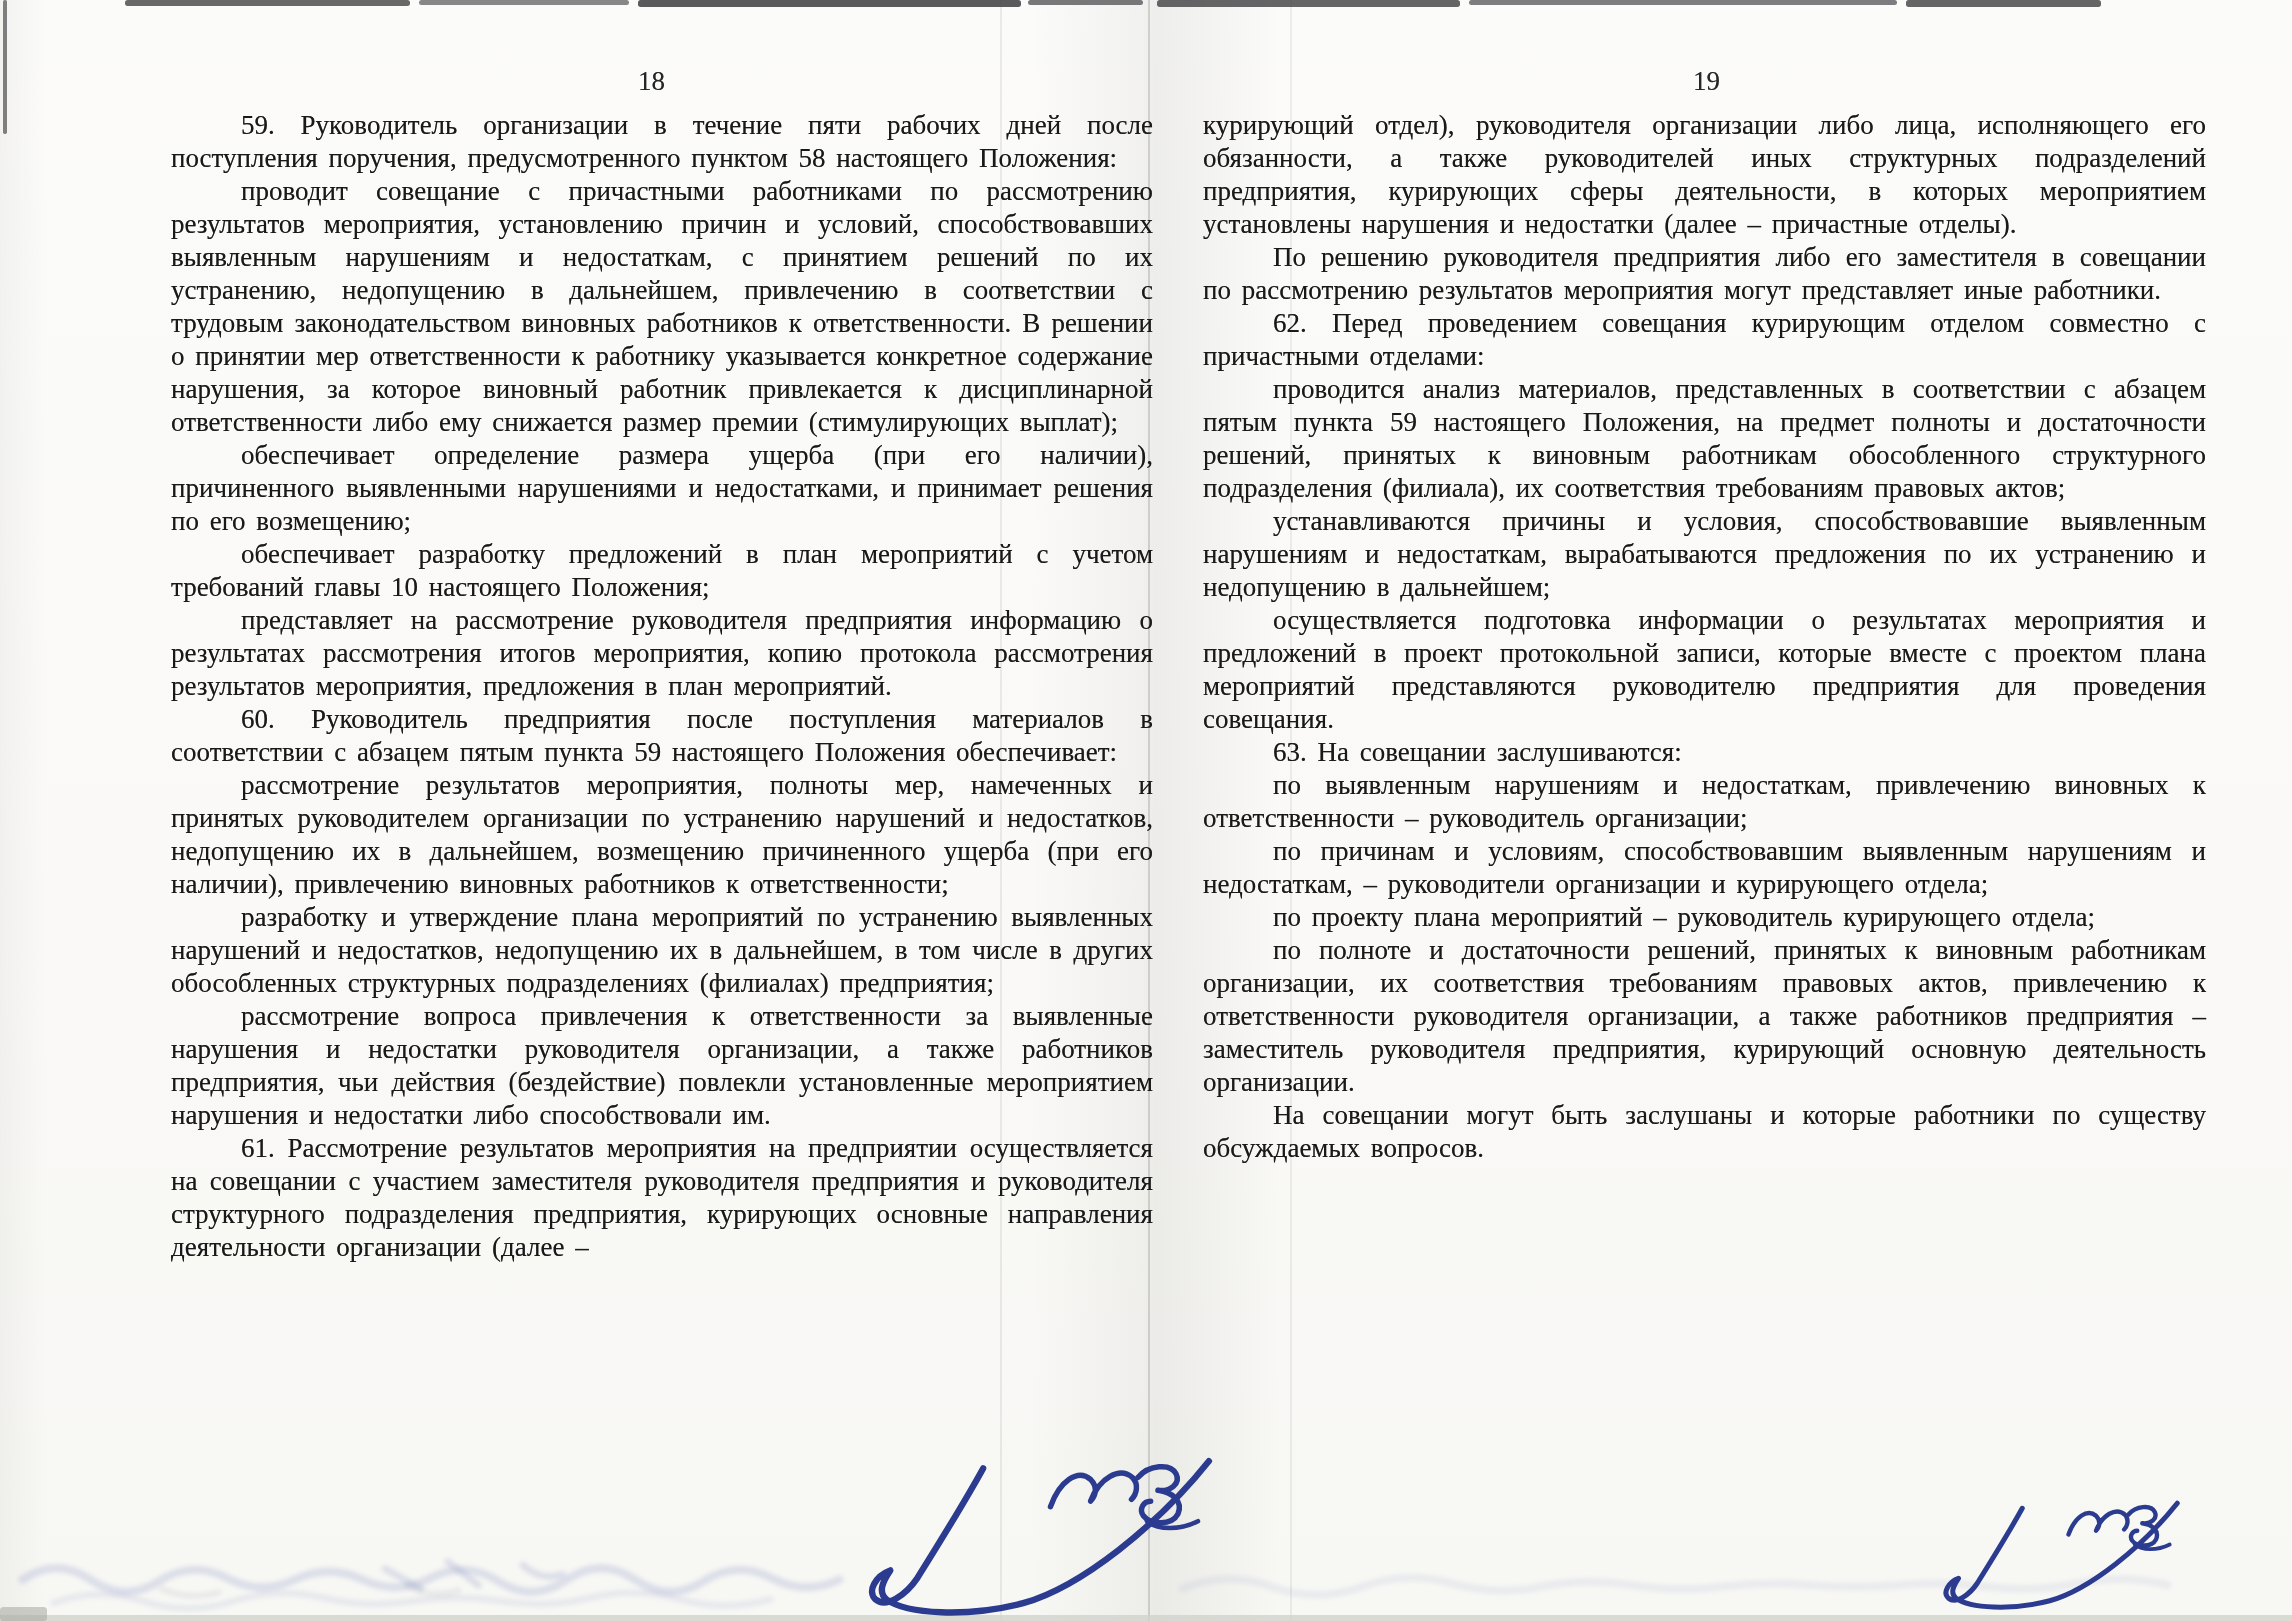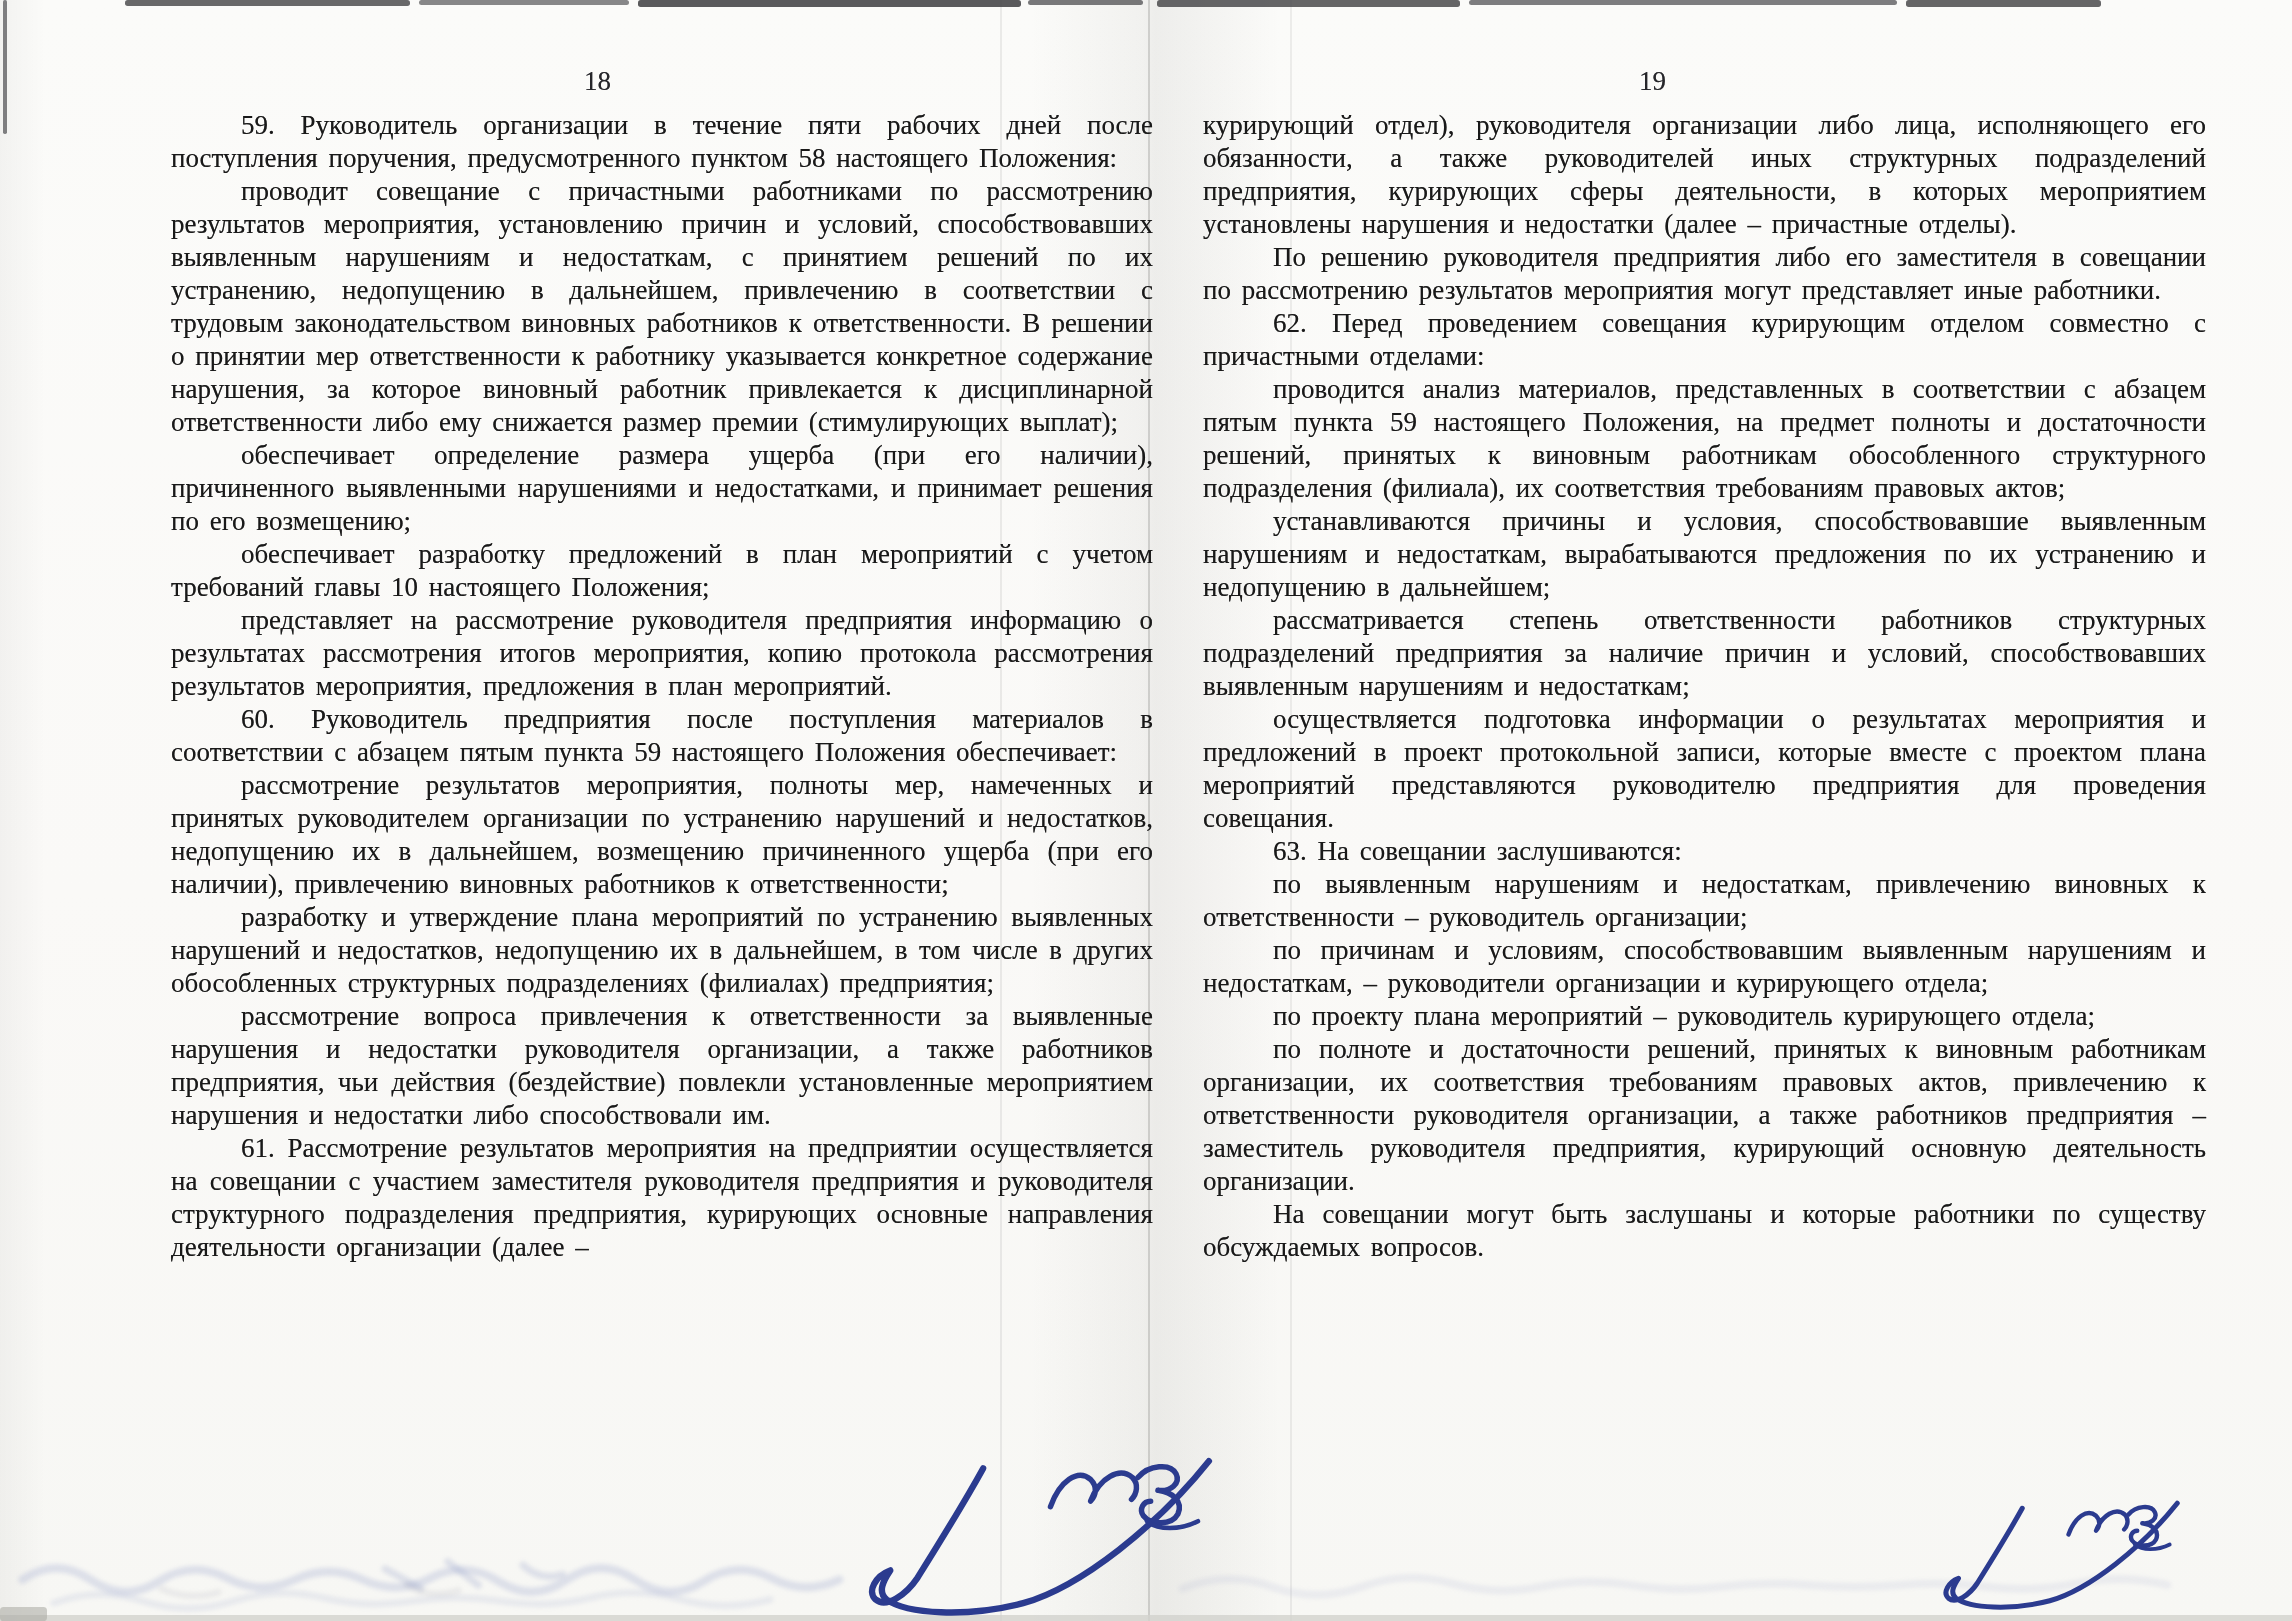--- a/index.html
+++ b/index.html
@@ -17,21 +17,21 @@
   .gutter-shadow{
     position:absolute;top:0;bottom:0;left:1030px;width:251px;
     background:linear-gradient(90deg, rgba(0,0,0,0) 0%, rgba(60,60,55,0.05) 45%, rgba(60,60,55,0.07) 50%, rgba(0,0,0,0) 100%);
   }
   .crease{position:absolute;top:0;bottom:0;width:1.8px}
   .crease.c1{left:1000px;background:rgba(90,90,85,0.10)}
   .crease.c2{left:1148px;background:rgba(90,90,85,0.22)}
   .crease.c3{left:1290px;background:rgba(90,90,85,0.09)}
 
   .page-number{
-    position:absolute;top:66px;width:81px;text-align:left;
+    position:absolute;top:66px;width:81px;text-align:right;
     font-size:27px;line-height:30px;color:#26262a;
     text-shadow:0 0 0.5px rgba(20,20,25,0.5);
   }
   .pn18{left:584px}
   .pn19{left:1639px}
 
   .text-col{position:absolute;top:109px}
   .col18{left:171px;width:982px}
   .col19{left:1203px;width:1003px}
   .para{
@@ -86,21 +86,20 @@
       <p class="para">разработку и утверждение плана мероприятий по устранению выявленных нарушений и недостатков, недопущению их в дальнейшем, в том числе в других обособленных структурных подразделениях (филиалах) предприятия;</p>
       <p class="para">рассмотрение вопроса привлечения к ответственности за выявленные нарушения и недостатки руководителя организации, а также работников предприятия, чьи действия (бездействие) повлекли установленные мероприятием нарушения и недостатки либо способствовали им.</p>
       <p class="para">61. Рассмотрение результатов мероприятия на предприятии осуществляется на совещании с участием заместителя руководителя предприятия и руководителя структурного подразделения предприятия, курирующих основные направления деятельности организации (далее –</p>
     </div>
   <div class="text-col col19">
       <p class="para no-indent">курирующий отдел), руководителя организации либо лица, исполняющего его обязанности, а также руководителей иных структурных подразделений предприятия, курирующих сферы деятельности, в которых мероприятием установлены нарушения и недостатки (далее – причастные отделы).</p>
       <p class="para">По решению руководителя предприятия либо его заместителя в совещании по рассмотрению результатов мероприятия могут представляет иные работники.</p>
       <p class="para">62. Перед проведением совещания курирующим отделом совместно с причастными отделами:</p>
       <p class="para">проводится анализ материалов, представленных в соответствии с абзацем пятым пункта 59 настоящего Положения, на предмет полноты и достаточности решений, принятых к виновным работникам обособленного структурного подразделения (филиала), их соответствия требованиям правовых актов;</p>
       <p class="para">устанавливаются причины и условия, способствовавшие выявленным нарушениям и недостаткам, вырабатываются предложения по их устранению и недопущению в дальнейшем;</p>
-      <p class="para">рассматривается степень ответственности работников структурных подразделений предприятия за наличие причин и условий, способствовавших выявленным нарушениям и недостаткам;</p>
       <p class="para">осуществляется подготовка информации о результатах мероприятия и предложений в проект протокольной записи, которые вместе с проектом плана мероприятий представляются руководителю предприятия для проведения совещания.</p>
       <p class="para">63. На совещании заслушиваются:</p>
       <p class="para">по выявленным нарушениям и недостаткам, привлечению виновных к ответственности – руководитель организации;</p>
       <p class="para">по причинам и условиям, способствовавшим выявленным нарушениям и недостаткам, – руководители организации и курирующего отдела;</p>
       <p class="para">по проекту плана мероприятий – руководитель курирующего отдела;</p>
       <p class="para">по полноте и достаточности решений, принятых к виновным работникам организации, их соответствия требованиям правовых актов, привлечению к ответственности руководителя организации, а также работников предприятия – заместитель руководителя предприятия, курирующий основную деятельность организации.</p>
       <p class="para">На совещании могут быть заслушаны и которые работники по существу обсуждаемых вопросов.</p>
     </div>
 
   <div class="edge-seg" style="left:125px;top:0;width:285px;height:6.3px;background:#4e4e50;opacity:.85"></div>

